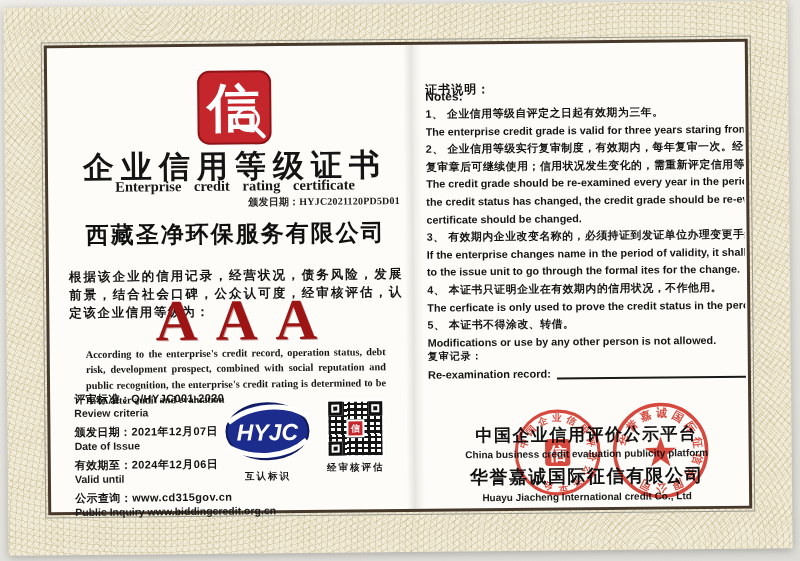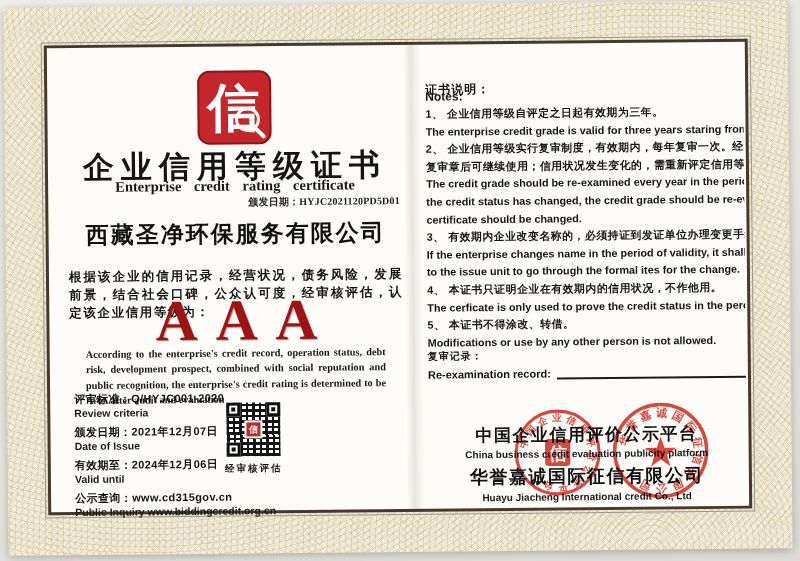--- a/index.html
+++ b/index.html
@@ -137,20 +137,29 @@
             <div class="en">Valid until</div>
           </div>
           <div class="field">
             <div class="zh">公示查询：www.cd315gov.cn</div>
             <div class="en">Public Inquiry  www.biddingcredit.org.cn</div>
           </div>
         </div>
 
         <div class="logos">
           <div class="logo-col">
+            <svg width="86" height="62" viewBox="0 0 86 62">
+              <ellipse cx="43" cy="31" rx="41" ry="28" fill="#1c2c8c" stroke="#101b5e" stroke-width="2"></ellipse>
+              <path d="M4 22 C 26 4, 62 2, 83 16" stroke="#ffffff" stroke-width="5" fill="none"></path>
+              <path d="M3 46 C 28 60, 62 58, 82 40" stroke="#ffffff" stroke-width="5" fill="none"></path>
+              <text x="43" y="40" font-size="23" font-weight="bold" font-style="italic" fill="#ffffff" text-anchor="middle" font-family="Liberation Sans, sans-serif">HYJC</text>
+            </svg>
+            <div class="logo-caption">互认标识</div>
+          </div>
+          <div class="logo-col">
             <div class="qr">
               <div class="fp tl"></div>
               <div class="fp tr"></div>
               <div class="fp bl"></div>
               <div class="qr-core">
                 <span>信</span>
               </div>
             </div>
             <div class="logo-caption">经审核评估</div>
           </div>

